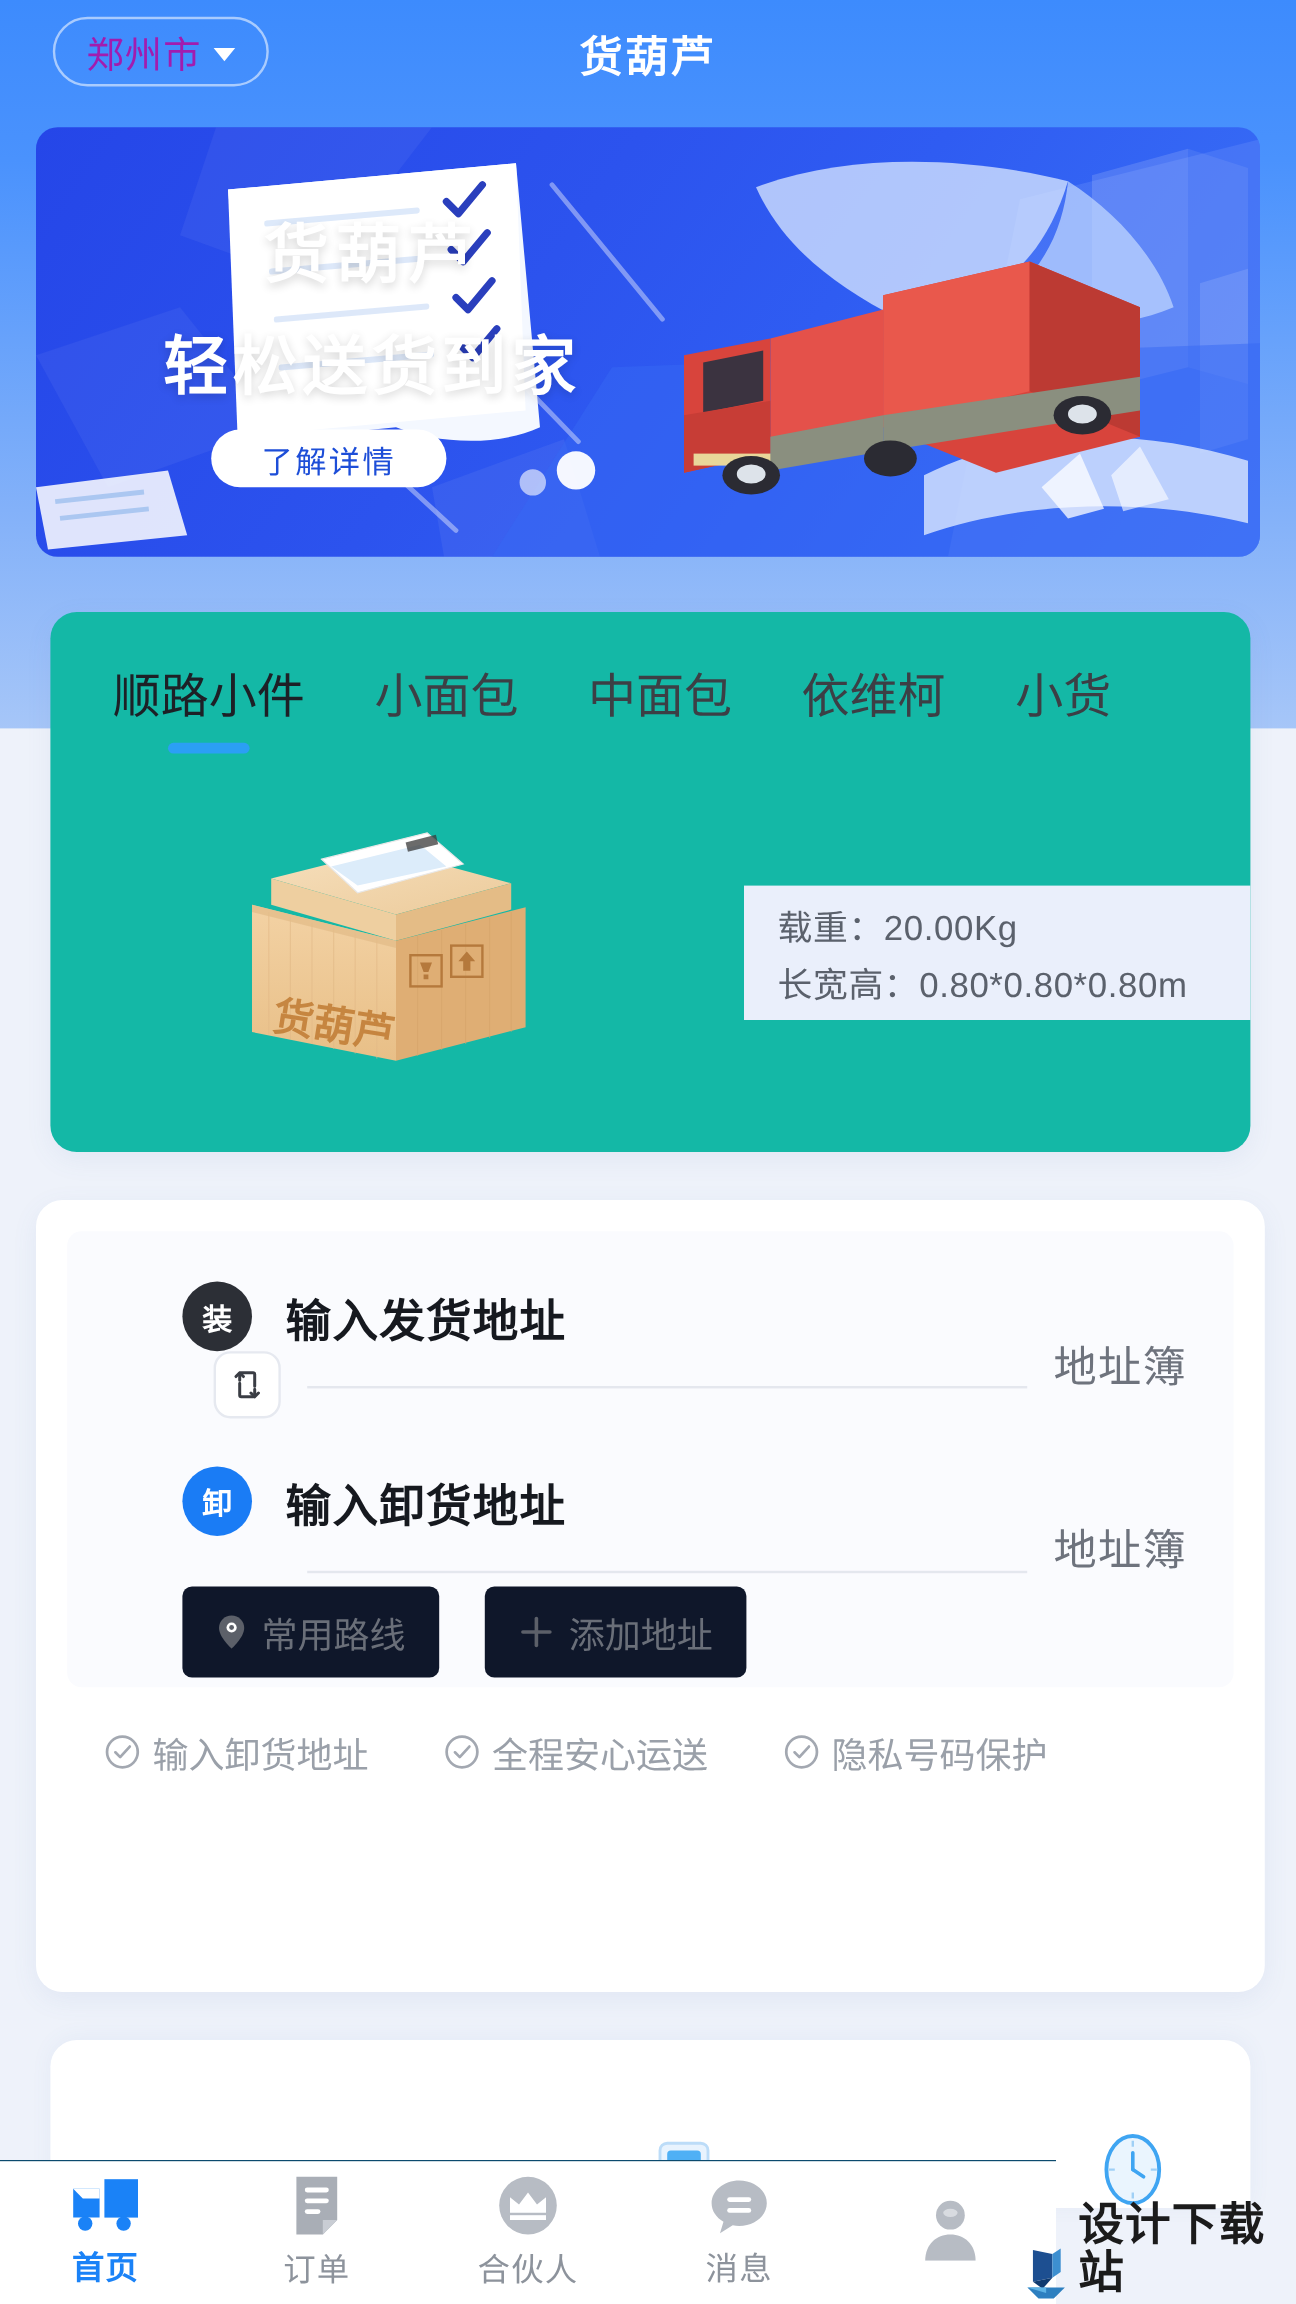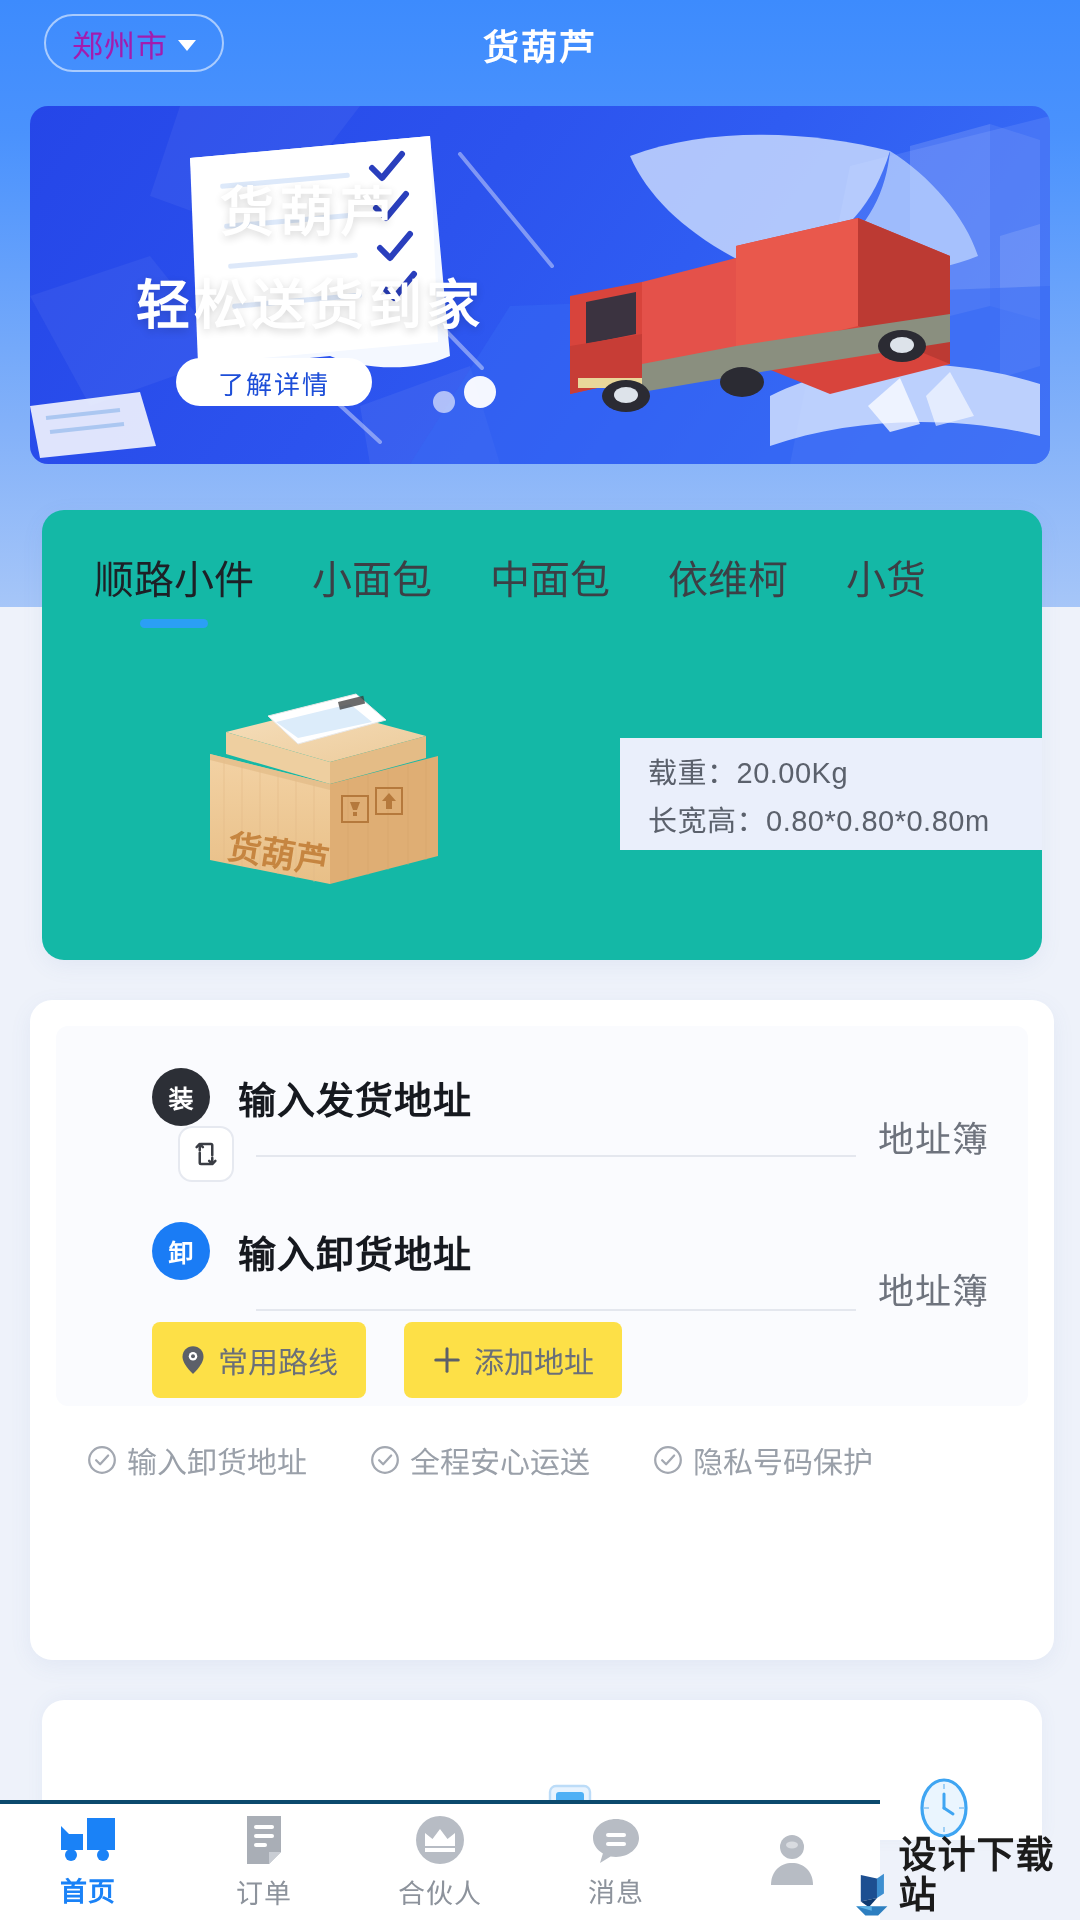--- a/index.html
+++ b/index.html
@@ -152,21 +152,21 @@
     width: 56px; height: 56px; border-radius: 14px;
     border: 2px solid #e6e9f0; background: #fff;
     display: flex; align-items: center; justify-content: center;
   }
   .mini-btns {
     position: absolute; left: 96px; top: 296px;
     display: flex; gap: 38px;
   }
   .mini-btn {
     height: 76px; padding: 0 28px;
-    background: #fde047; border-radius: 8px;
+    background: #0f172a; border-radius: 8px;
     display: flex; align-items: center; gap: 12px;
     font-size: 30px; color: #6a6f79; white-space: nowrap;
   }
   .features {
     position: absolute; left: 56px; top: 438px;
     width: 920px; display: flex; gap: 62px;
     align-items: center;
   }
   .feature {
     display: flex; align-items: center; gap: 9px;
@@ -198,21 +198,21 @@
   }
   .pc-icon { position: absolute; }
   .pc-icon.phone { left: 506px; top: 84px; }
   .pc-icon.clock { left: 876px; top: 78px; }
 
   
   .bottom-nav {
     position: absolute; left: 0; bottom: 0;
     width: 880px; height: 120px;
     background: #fff;
-    border-top: 4px solid #0c4a6e;
+    border-top: 1px solid #0c4a6e;
     display: flex;
   }
   .nav-item {
     flex: 1; display: flex; flex-direction: column;
     align-items: center; justify-content: center; gap: 6px;
   }
   .nav-label { font-size: 27px; color: #8d939c; letter-spacing: 1px; }
   .nav-item.active .nav-label { color: #1a82f7; font-weight: bold; }
 
   

